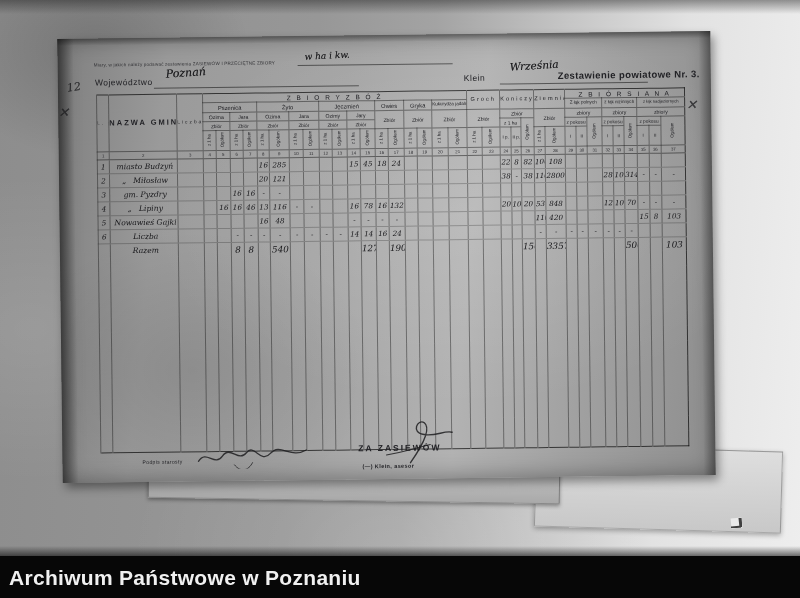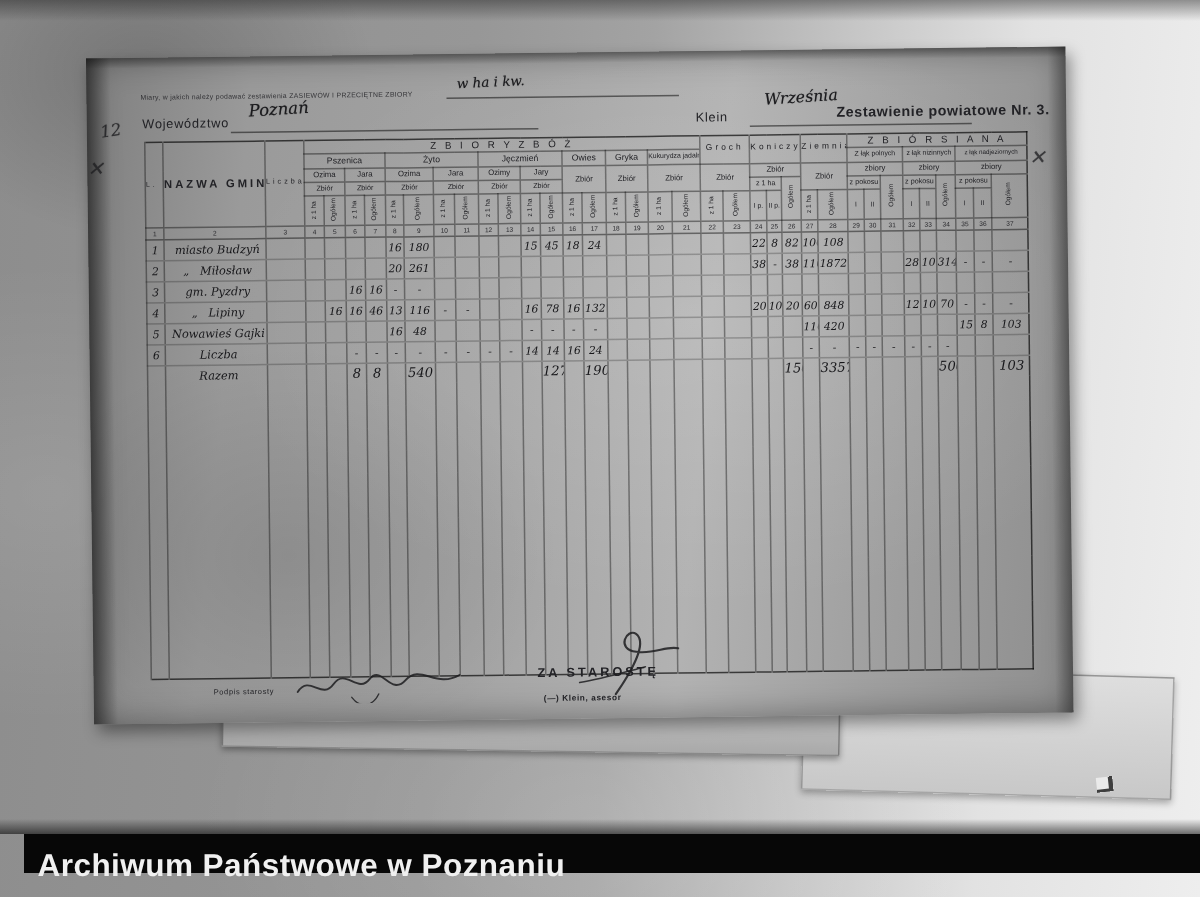--- a/index.html
+++ b/index.html
@@ -70,21 +70,21 @@
   
   .corner-num{font-size:11px;transform:rotate(-8deg);opacity:.8;}
   .xmark{font-size:13px;opacity:.75;}
   .foot-small{font-size:5px;letter-spacing:.4px;}
   .za-star{font-size:8.5px;font-weight:bold;letter-spacing:2px;}
   .klein{font-size:5.5px;font-weight:bold;letter-spacing:.4px;}
   .sig path{stroke:#1d1d20;fill:none;stroke-linecap:round;opacity:.85;}
   
   .photo-edge{position:absolute;left:0;right:0;top:546px;height:10px;
     background:linear-gradient(to bottom, rgba(0,0,0,0), rgba(0,0,0,.55));}
-  .archive-bar{position:absolute;left:16px;right:0;top:556px;height:26px;background:#070707;}
+  .archive-bar{position:absolute;left:0;right:0;top:556px;height:42px;background:#070707;}
   .archive-bar span{display:block;line-height:44px;padding-left:9px;
     font-size:21px;font-weight:bold;letter-spacing:.3px;color:#f0f0f0;}
 </style>
 </head>
 <body>
 
 <div id="stage">
 
   <div class="sheet-b"></div>
   <div class="sheet-a"></div>
@@ -281,21 +281,21 @@
           </tr>
           <tr class="hw">
             <td class="c-lp">1</td>
             <td class="c-name">miasto Budzyń</td>
             <td class="c-liczba"></td>
             <td class="c-val"></td>
             <td class="c-val"></td>
             <td class="c-val"></td>
             <td class="c-val"></td>
             <td class="c-val">16</td>
-            <td class="c-val">180</td>
+            <td class="c-val">285</td>
             <td class="c-val"></td>
             <td class="c-val"></td>
             <td class="c-val"></td>
             <td class="c-val"></td>
             <td class="c-val">15</td>
             <td class="c-val">45</td>
             <td class="c-val">18</td>
             <td class="c-val">24</td>
             <td class="c-val"></td>
             <td class="c-val"></td>
@@ -320,40 +320,40 @@
           </tr>
           <tr class="hw">
             <td class="c-lp">2</td>
             <td class="c-name">„&nbsp;&nbsp;&nbsp;Miłosław</td>
             <td class="c-liczba"></td>
             <td class="c-val"></td>
             <td class="c-val"></td>
             <td class="c-val"></td>
             <td class="c-val"></td>
             <td class="c-val">20</td>
-            <td class="c-val">261</td>
+            <td class="c-val">121</td>
             <td class="c-val"></td>
             <td class="c-val"></td>
             <td class="c-val"></td>
             <td class="c-val"></td>
             <td class="c-val"></td>
             <td class="c-val"></td>
             <td class="c-val"></td>
             <td class="c-val"></td>
             <td class="c-val"></td>
             <td class="c-val"></td>
             <td class="c-val"></td>
             <td class="c-val"></td>
             <td class="c-val"></td>
             <td class="c-val"></td>
             <td class="c-val">38</td>
             <td class="c-val">-</td>
             <td class="c-val">38</td>
             <td class="c-val">110</td>
-            <td class="c-val">1872</td>
+            <td class="c-val">2800</td>
             <td class="c-val"></td>
             <td class="c-val"></td>
             <td class="c-val"></td>
             <td class="c-val">28</td>
             <td class="c-val">10</td>
             <td class="c-val">314</td>
             <td class="c-val">-</td>
             <td class="c-val">-</td>
             <td class="c-val">-</td>
           </tr>
@@ -416,21 +416,21 @@
             <td class="c-val">132</td>
             <td class="c-val"></td>
             <td class="c-val"></td>
             <td class="c-val"></td>
             <td class="c-val"></td>
             <td class="c-val"></td>
             <td class="c-val"></td>
             <td class="c-val">20</td>
             <td class="c-val">10</td>
             <td class="c-val">20</td>
-            <td class="c-val">60</td>
+            <td class="c-val">53</td>
             <td class="c-val">848</td>
             <td class="c-val"></td>
             <td class="c-val"></td>
             <td class="c-val"></td>
             <td class="c-val">12</td>
             <td class="c-val">10</td>
             <td class="c-val">70</td>
             <td class="c-val">-</td>
             <td class="c-val">-</td>
             <td class="c-val">-</td>
@@ -1060,21 +1060,21 @@
             <td></td>
           </tr>
         </tbody>
     </table>
 
     <div class="abs print foot-small" style="left:80px;top:421px;">Podpis starosty</div>
     <svg class="abs sig" style="left:132px;top:406px;" width="120" height="26">
       <path d="M4 18 C 12 6, 20 24, 28 13 S 44 20, 52 10 S 66 22, 76 11 S 96 17, 112 8" stroke-width="1.3"></path>
       <path d="M40 22 C 46 30, 54 28, 58 20" stroke-width="0.9"></path>
     </svg>
-    <div class="abs print za-star" style="left:296px;top:408px;">ZA STAROSTĘ</div>
+    <div class="abs print za-star" style="left:296px;top:408px;">ZA ZASIEWÓW</div>
     <svg class="abs sig" style="left:318px;top:384px;" width="80" height="46">
       <path d="M30 44 C 40 30, 52 10, 44 4 C 38 0, 30 14, 44 16 C 56 18, 64 12, 72 14" stroke-width="1.4"></path>
       <path d="M6 36 C 20 34, 34 30, 50 26" stroke-width="1.0"></path>
     </svg>
     <div class="abs print klein" style="left:300px;top:428px;">(—) Klein, asesor</div>
   </div>
 
   <div class="photo-edge"></div>
   <div class="archive-bar">
     <span>Archiwum Państwowe w Poznaniu</span>

